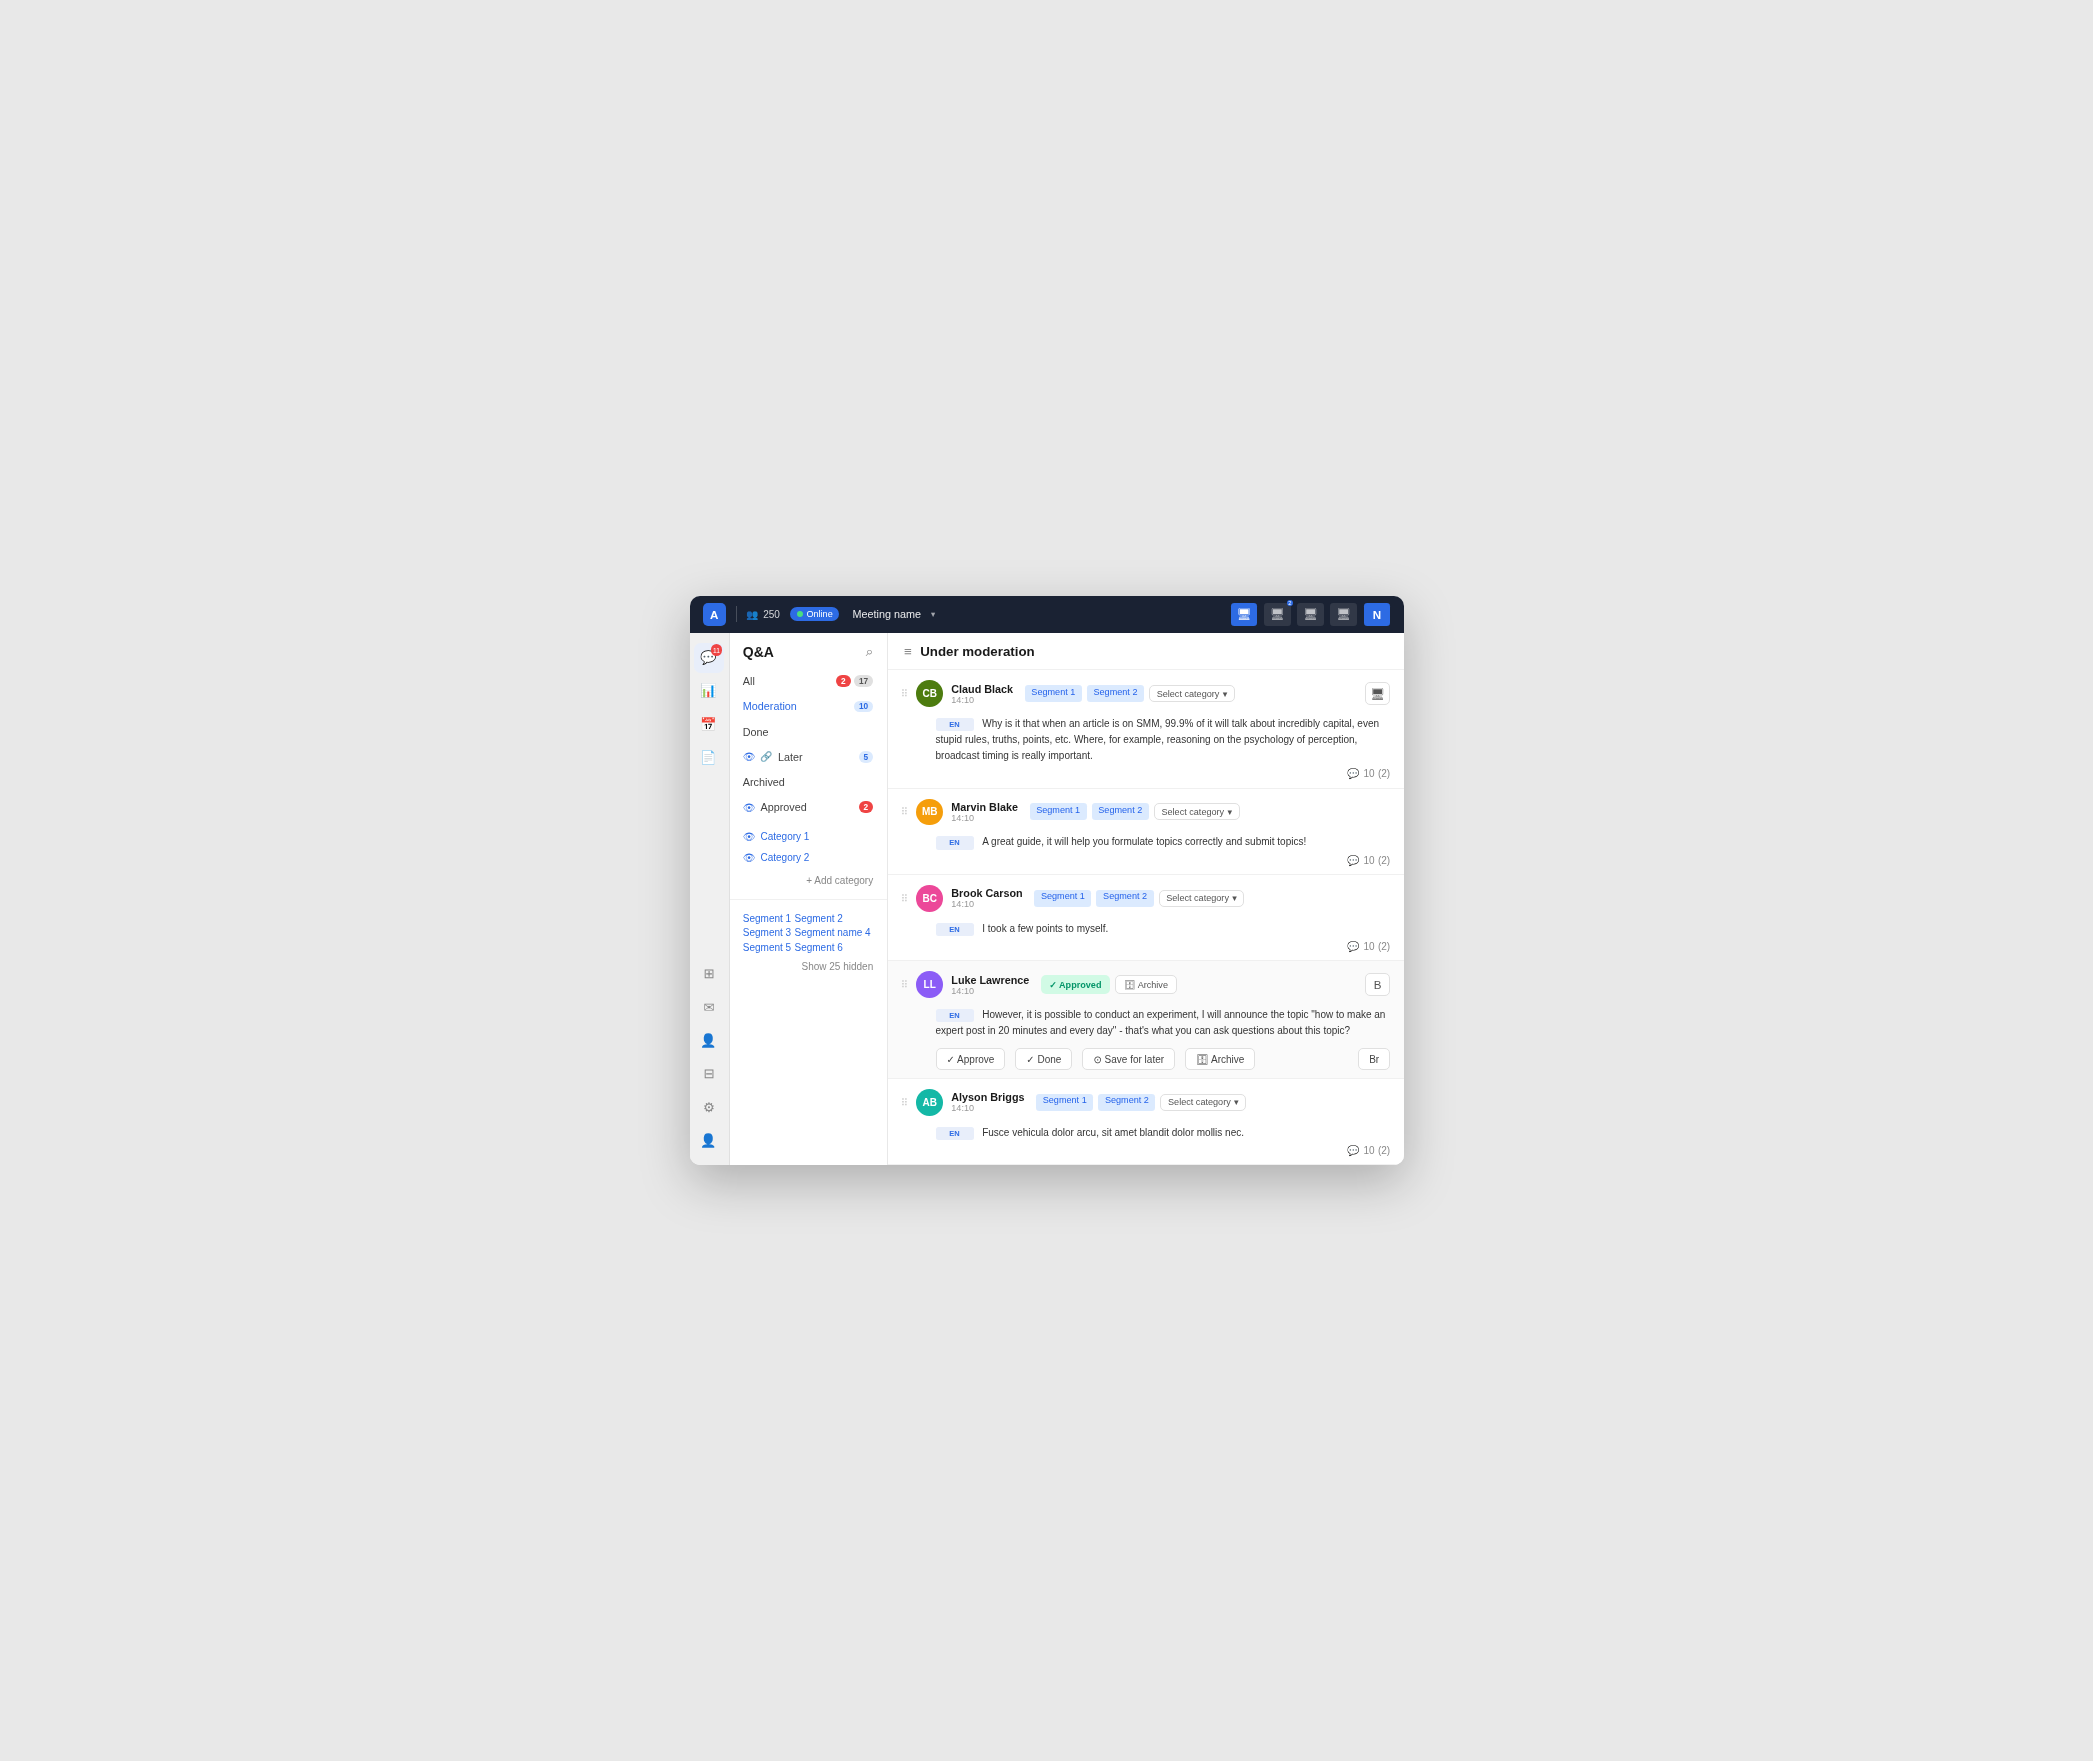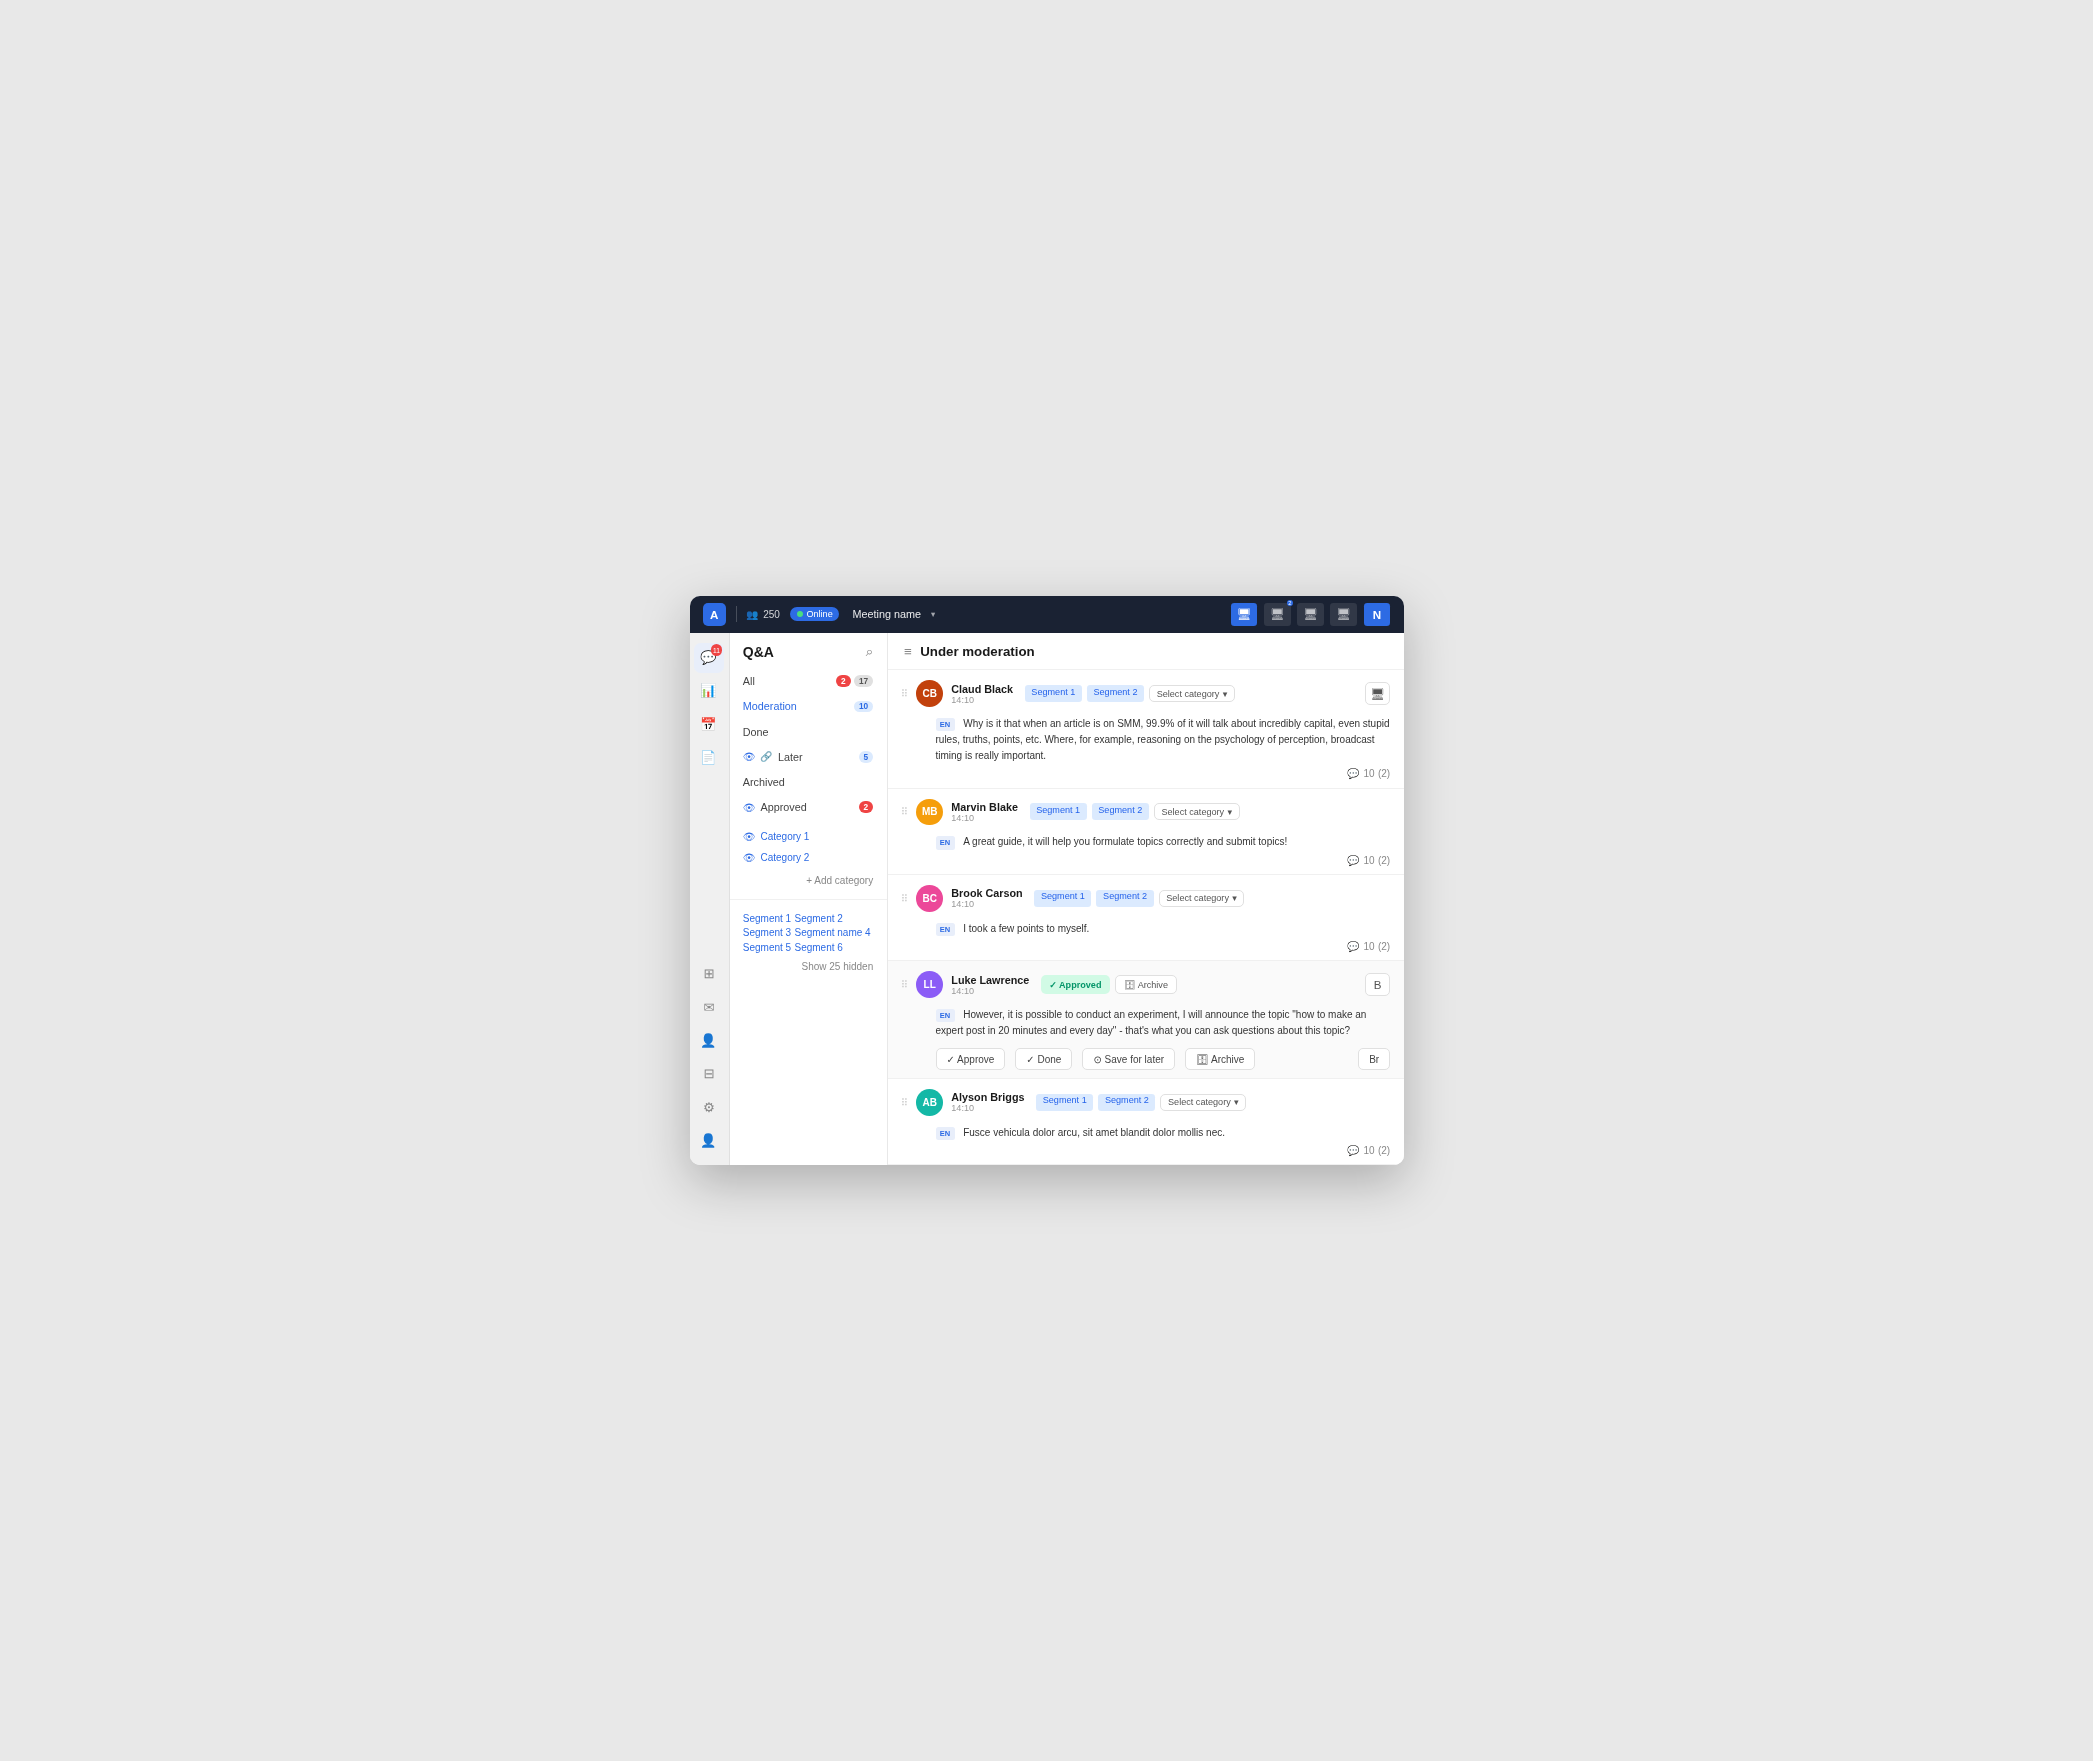--- a/index.html
+++ b/index.html
@@ -275,21 +275,21 @@
       border-radius: 50%;
       object-fit: cover;
       flex-shrink: 0;
       display: flex;
       align-items: center;
       justify-content: center;
       font-size: 10px;
       font-weight: 600;
       color: white;
     }
-    .avatar-cb { background: #c2410c; }
+    .avatar-cb { background: #4d7c0f; }
     .avatar-mb { background: #f59e0b; }
     .avatar-bc { background: #ec4899; }
     .avatar-ll { background: #8b5cf6; }
     .avatar-ab { background: #14b8a6; }
     .user-name {
       font-size: 10.8px;
       font-weight: 600;
       color: #1a1a1a;
     }
     .user-time {
@@ -322,21 +322,21 @@
       cursor: pointer;
       white-space: nowrap;
     }
     .question-body {
       padding: 3.3px 13.3px 5px 48px;
     }
     .question-lang {
       display: inline-flex;
       align-items: center;
       justify-content: center;
-      width: 19px;
+      width: 38px;
       height: 13.3px;
       background: #e8eefa;
       color: #2d6be4;
       font-size: 7.5px;
       font-weight: 700;
       border-radius: 2.5px;
       margin-right: 5px;
       flex-shrink: 0;
     }
     .question-text {

